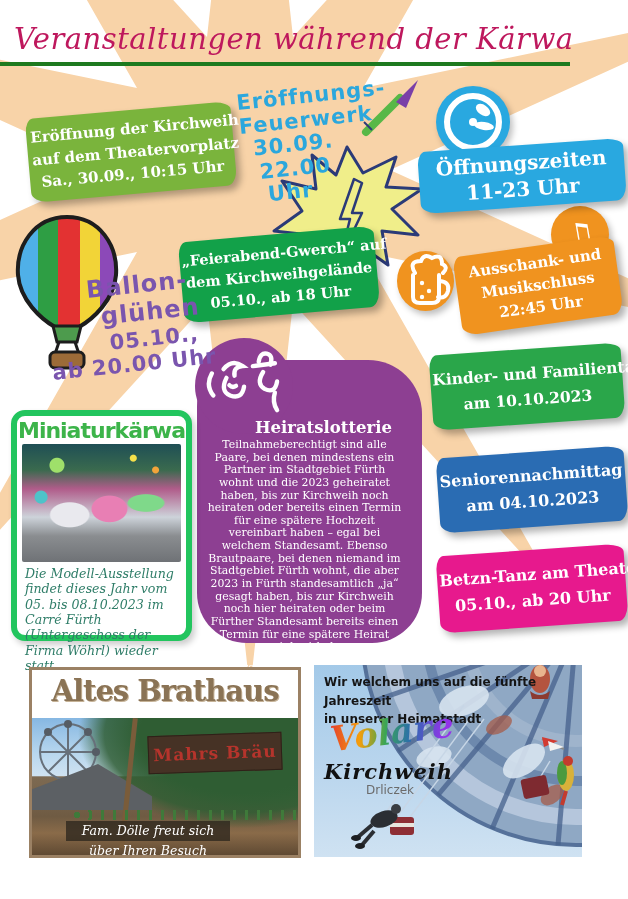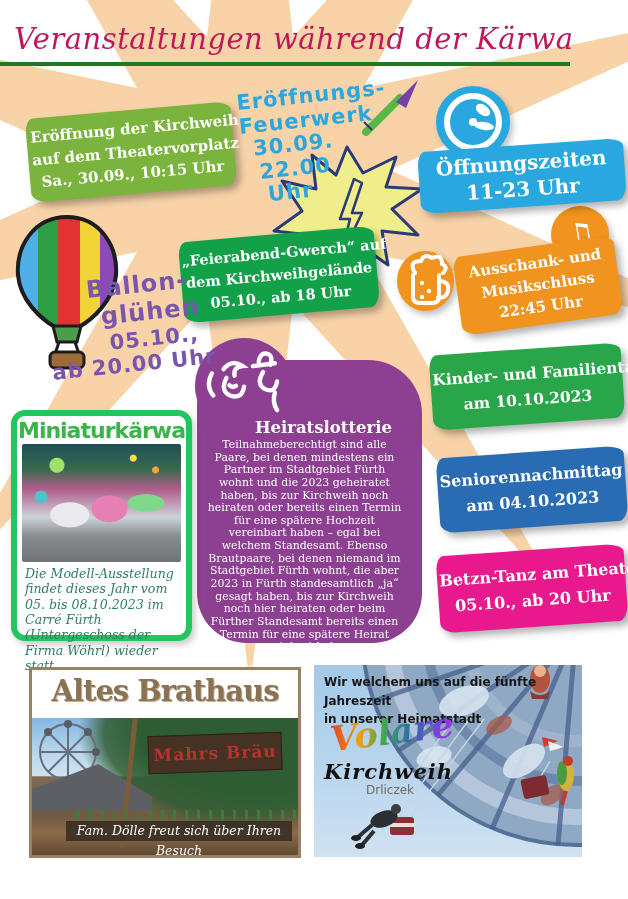--- a/index.html
+++ b/index.html
@@ -106,21 +106,21 @@
       linear-gradient(180deg, #86b7e2 0%, #b8d7ee 26%, #cfe2f1 42%, #7d6a52 43%, #6f5b43 72%, #8a6b49 84%, #5f4a33 100%);}
   .roof-left{position:absolute;left:0;top:46px;width:120px;height:46px;background:#5c6064;
     clip-path:polygon(0 55%,55% 0,100% 70%,100% 100%,0 100%);}
   .garland{position:absolute;left:40px;top:92px;right:0;height:10px;
     background:repeating-radial-gradient(circle at 5px 5px, #3f7a3a 0 3px, transparent 3px 12px);}
   .mast{position:absolute;left:94px;top:0;width:5px;height:130px;background:#7a5c3a;transform:rotate(6deg);}
   .brau-sign{position:absolute;left:116px;top:16px;width:132px;height:36px;background:#463225;
     transform:rotate(-2deg);border:1px solid #2e2118;display:flex;align-items:center;justify-content:center;}
   .brau-sign span{color:#b5342c;font-weight:bold;font-size:17px;letter-spacing:1px;}
   .ferris{position:absolute;left:2px;top:-2px;width:76px;height:84px;}
-  .brathaus-caption{position:absolute;left:34px;bottom:14px;width:226px;height:20px;
+  .brathaus-caption{position:absolute;left:34px;bottom:14px;width:164px;height:20px;
     background:rgba(45,38,30,.78);color:#fff;font-style:italic;font-size:12.5px;
     text-align:center;line-height:20px;}
 
   
   .volare{position:absolute;left:314px;top:665px;width:268px;height:192px;z-index:3;overflow:hidden;
     background:linear-gradient(180deg,#a3c9e8 0%,#bcd7ee 60%,#cfe2f2 100%);}
   .volare-intro{position:absolute;left:10px;top:8px;z-index:2;font-family:"DejaVu Sans",sans-serif;
     font-weight:bold;font-size:12px;color:#151515;line-height:1.55;}
   .volare-brand{position:absolute;left:16px;top:46px;z-index:2;font-size:35px;font-weight:bold;
     font-style:italic;transform:rotate(-7deg);color:#c2318f;

